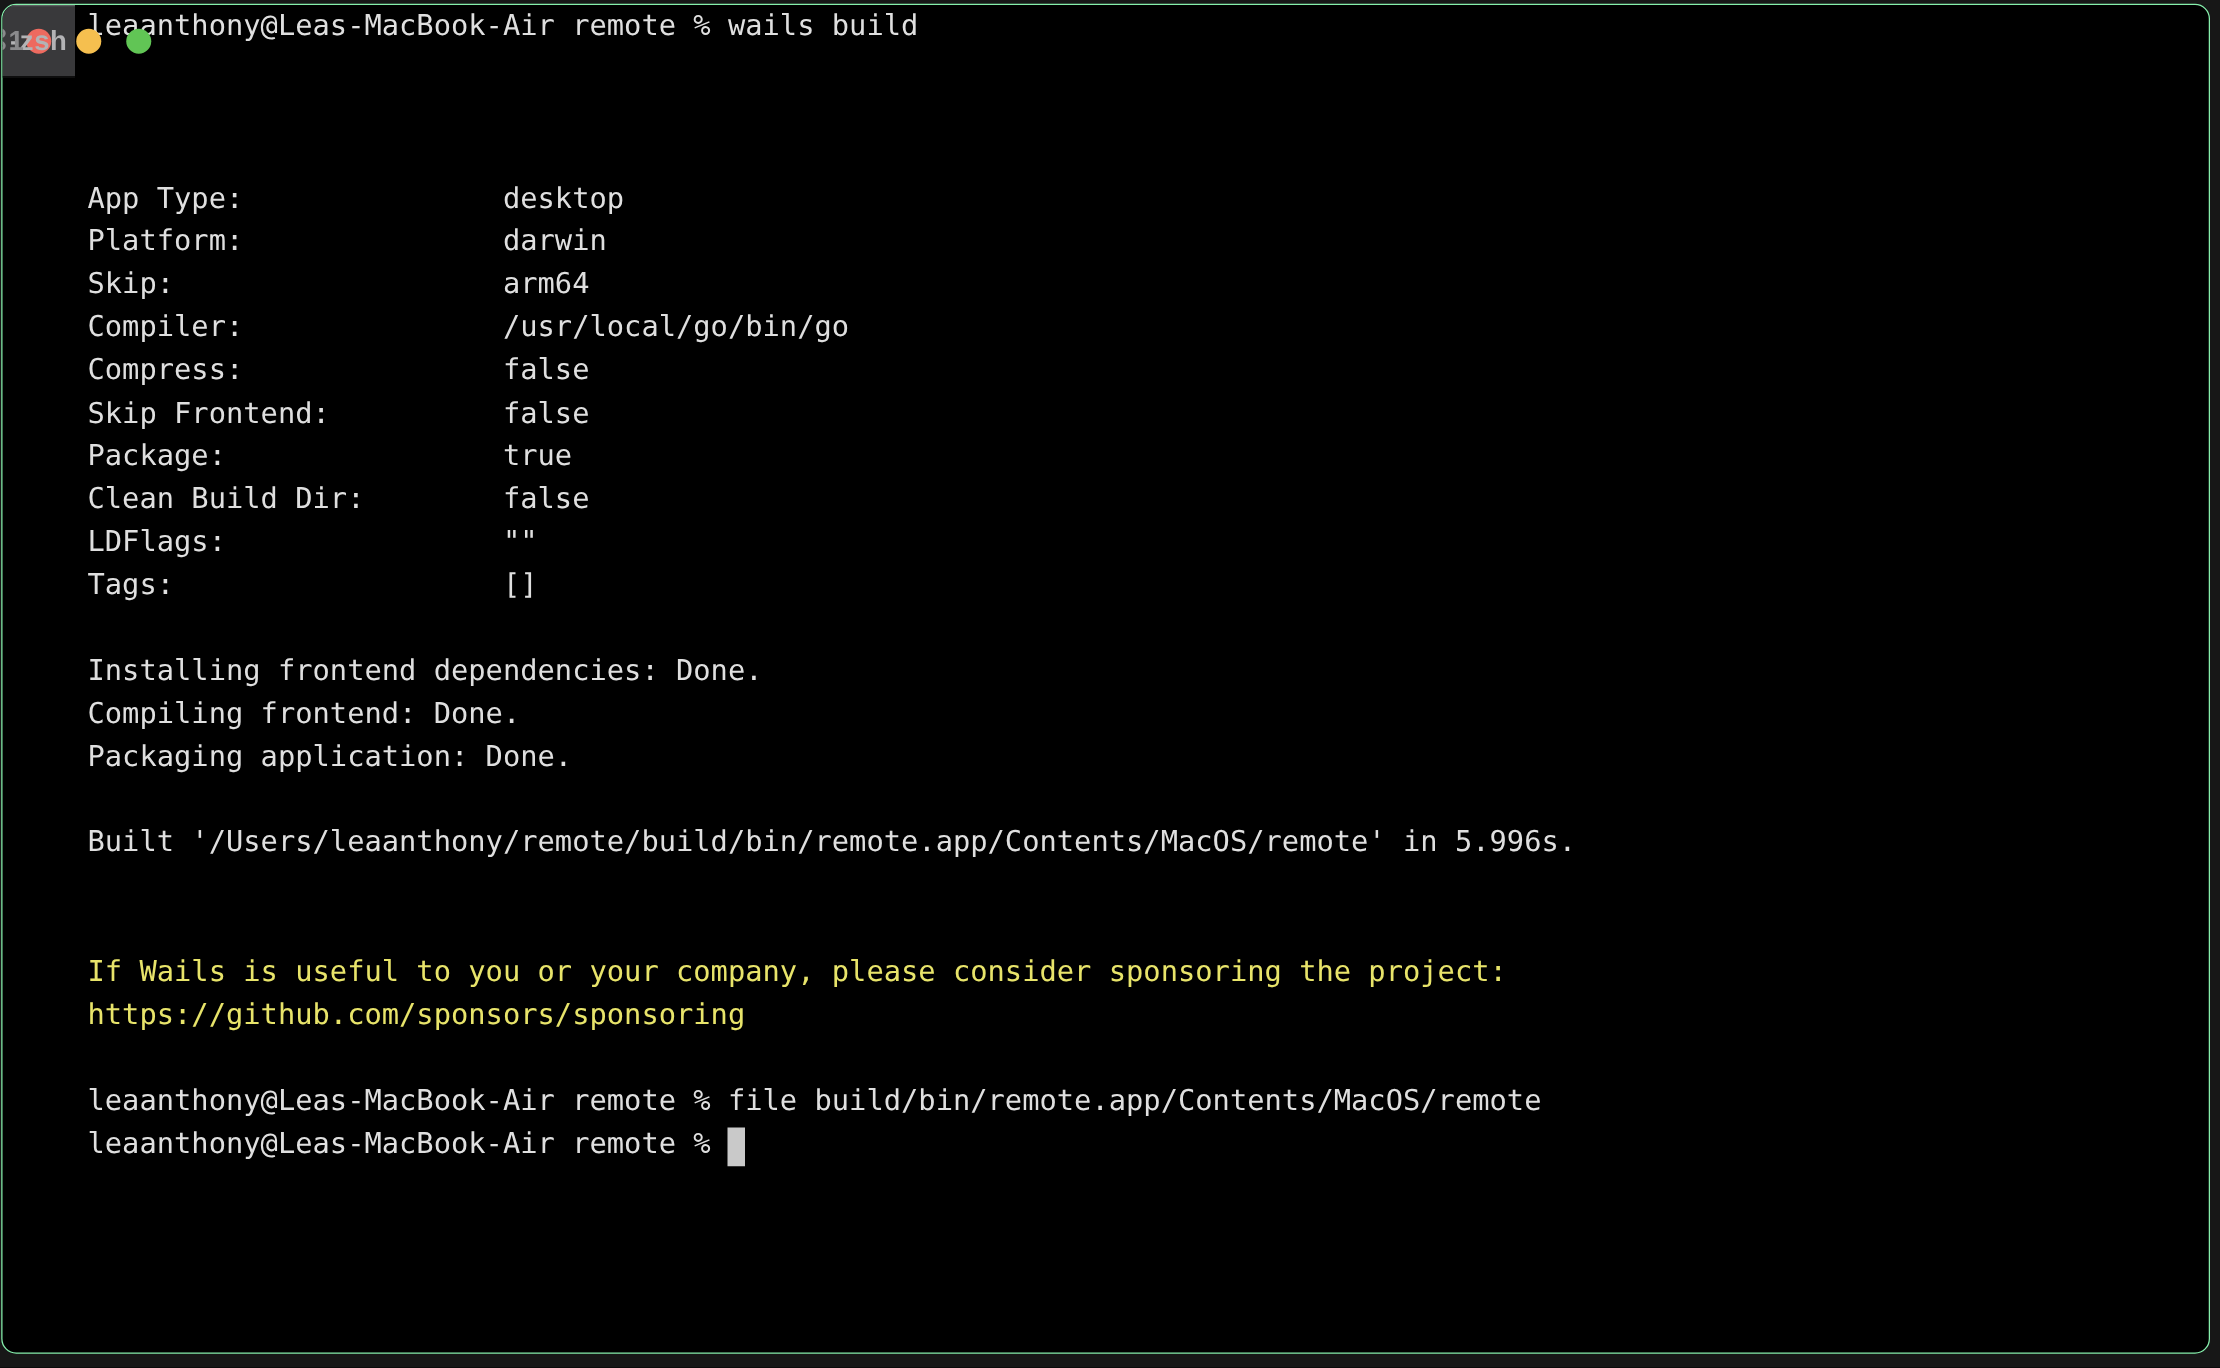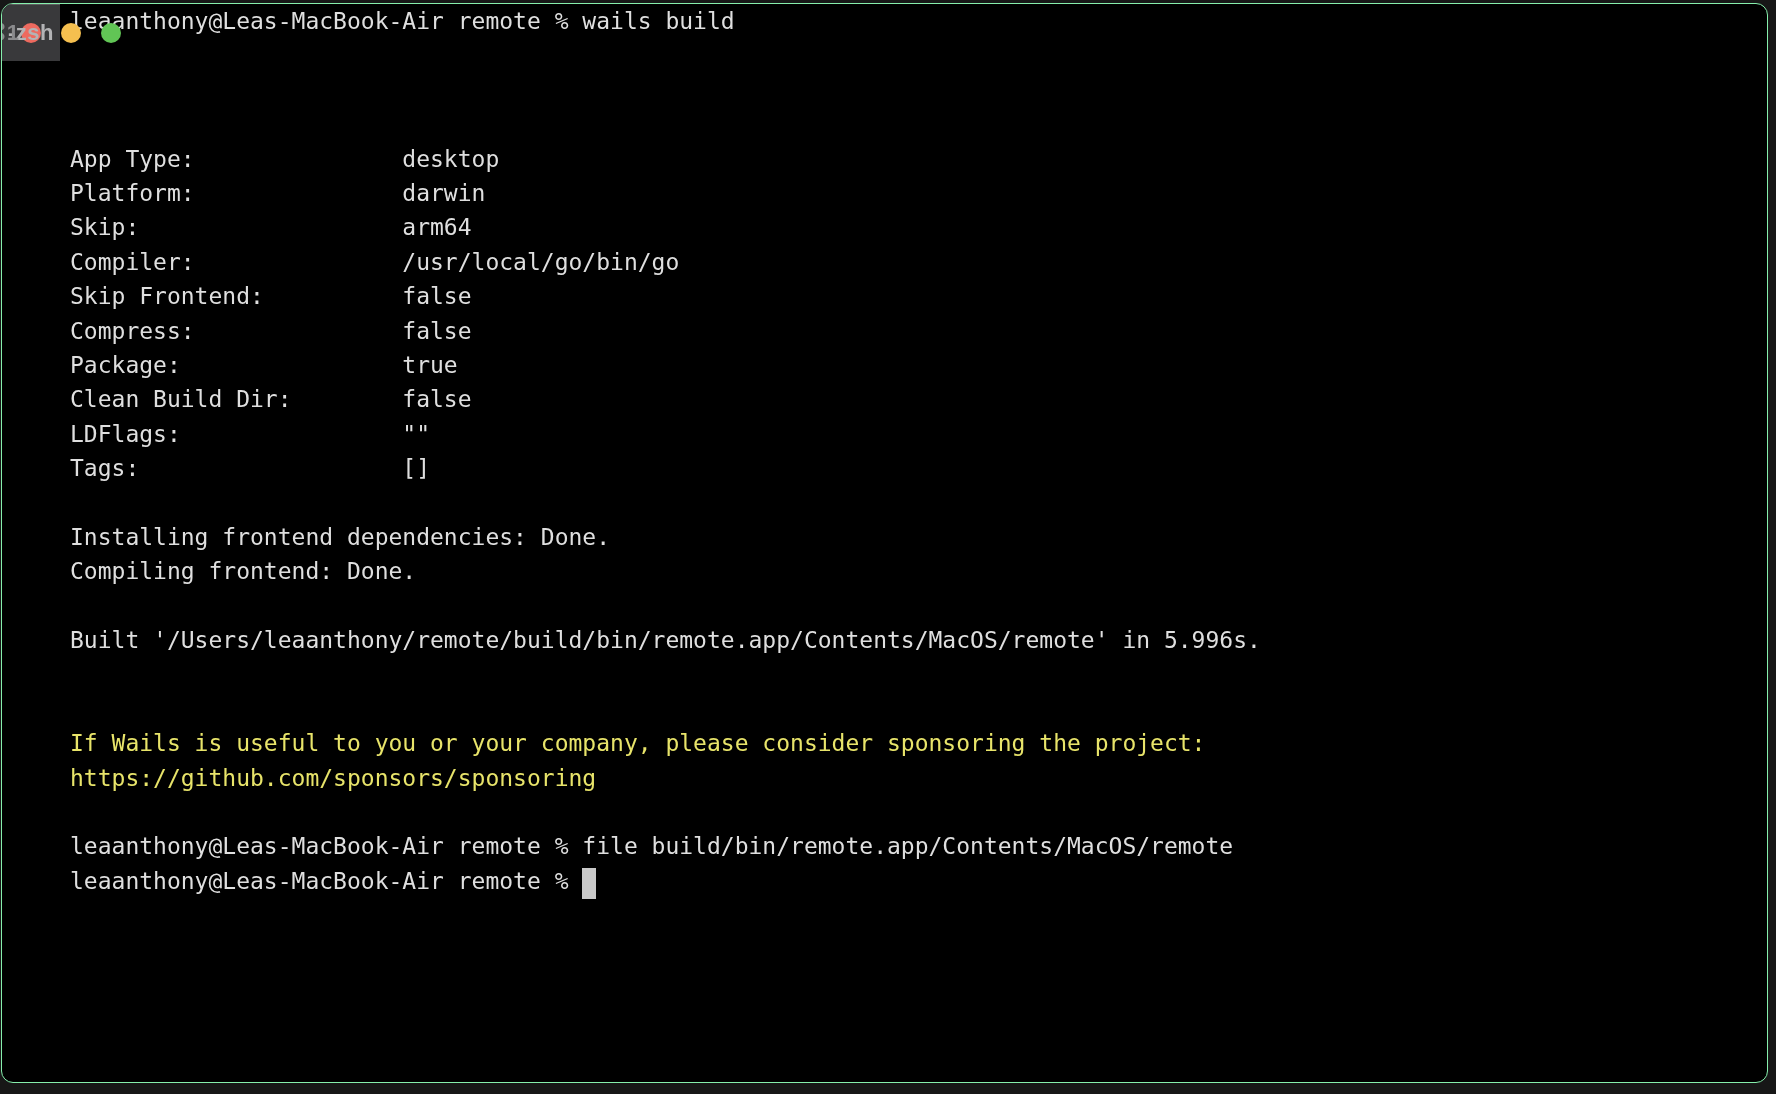--- a/index.html
+++ b/index.html
@@ -100,29 +100,30 @@
   </div>
   <div class="terminal">
       <div class="line"><span class="c-fg">leaanthony@Leas-MacBook-Air remote % wails build</span></div>
       <div class="line"></div>
       <div class="line"></div>
       <div class="line"></div>
       <div class="line"><span class="c-fg">App Type:               desktop</span></div>
       <div class="line"><span class="c-fg">Platform:               darwin</span></div>
       <div class="line"><span class="c-fg">Skip:                   arm64</span></div>
       <div class="line"><span class="c-fg">Compiler:               /usr/local/go/bin/go</span></div>
+      <div class="line"><span class="c-fg">Compress:               false</span></div>
       <div class="line"><span class="c-fg">Skip Frontend:          false</span></div>
-      <div class="line"><span class="c-fg">Compress:               false</span></div>
       <div class="line"><span class="c-fg">Package:                true</span></div>
       <div class="line"><span class="c-fg">Clean Build Dir:        false</span></div>
       <div class="line"><span class="c-fg">LDFlags:                ""</span></div>
       <div class="line"><span class="c-fg">Tags:                   []</span></div>
       <div class="line"></div>
       <div class="line"><span class="c-fg">Installing frontend dependencies: Done.</span></div>
       <div class="line"><span class="c-fg">Compiling frontend: Done.</span></div>
+      <div class="line"><span class="c-fg">Packaging application: Done.</span></div>
       <div class="line"></div>
       <div class="line"><span class="c-fg">Built '/Users/leaanthony/remote/build/bin/remote.app/Contents/MacOS/remote' in 5.996s.</span></div>
       <div class="line"></div>
       <div class="line"></div>
       <div class="line"><span class="c-yellow">If Wails is useful to you or your company, please consider sponsoring the project:</span></div>
       <div class="line"><span class="c-yellow">https://github.com/sponsors/sponsoring</span></div>
       <div class="line"></div>
       <div class="line"><span class="c-fg">leaanthony@Leas-MacBook-Air remote % file build/bin/remote.app/Contents/MacOS/remote</span></div>
       <div class="line"><span class="c-fg">leaanthony@Leas-MacBook-Air remote % </span><span class="cursor"></span></div>
     </div>

